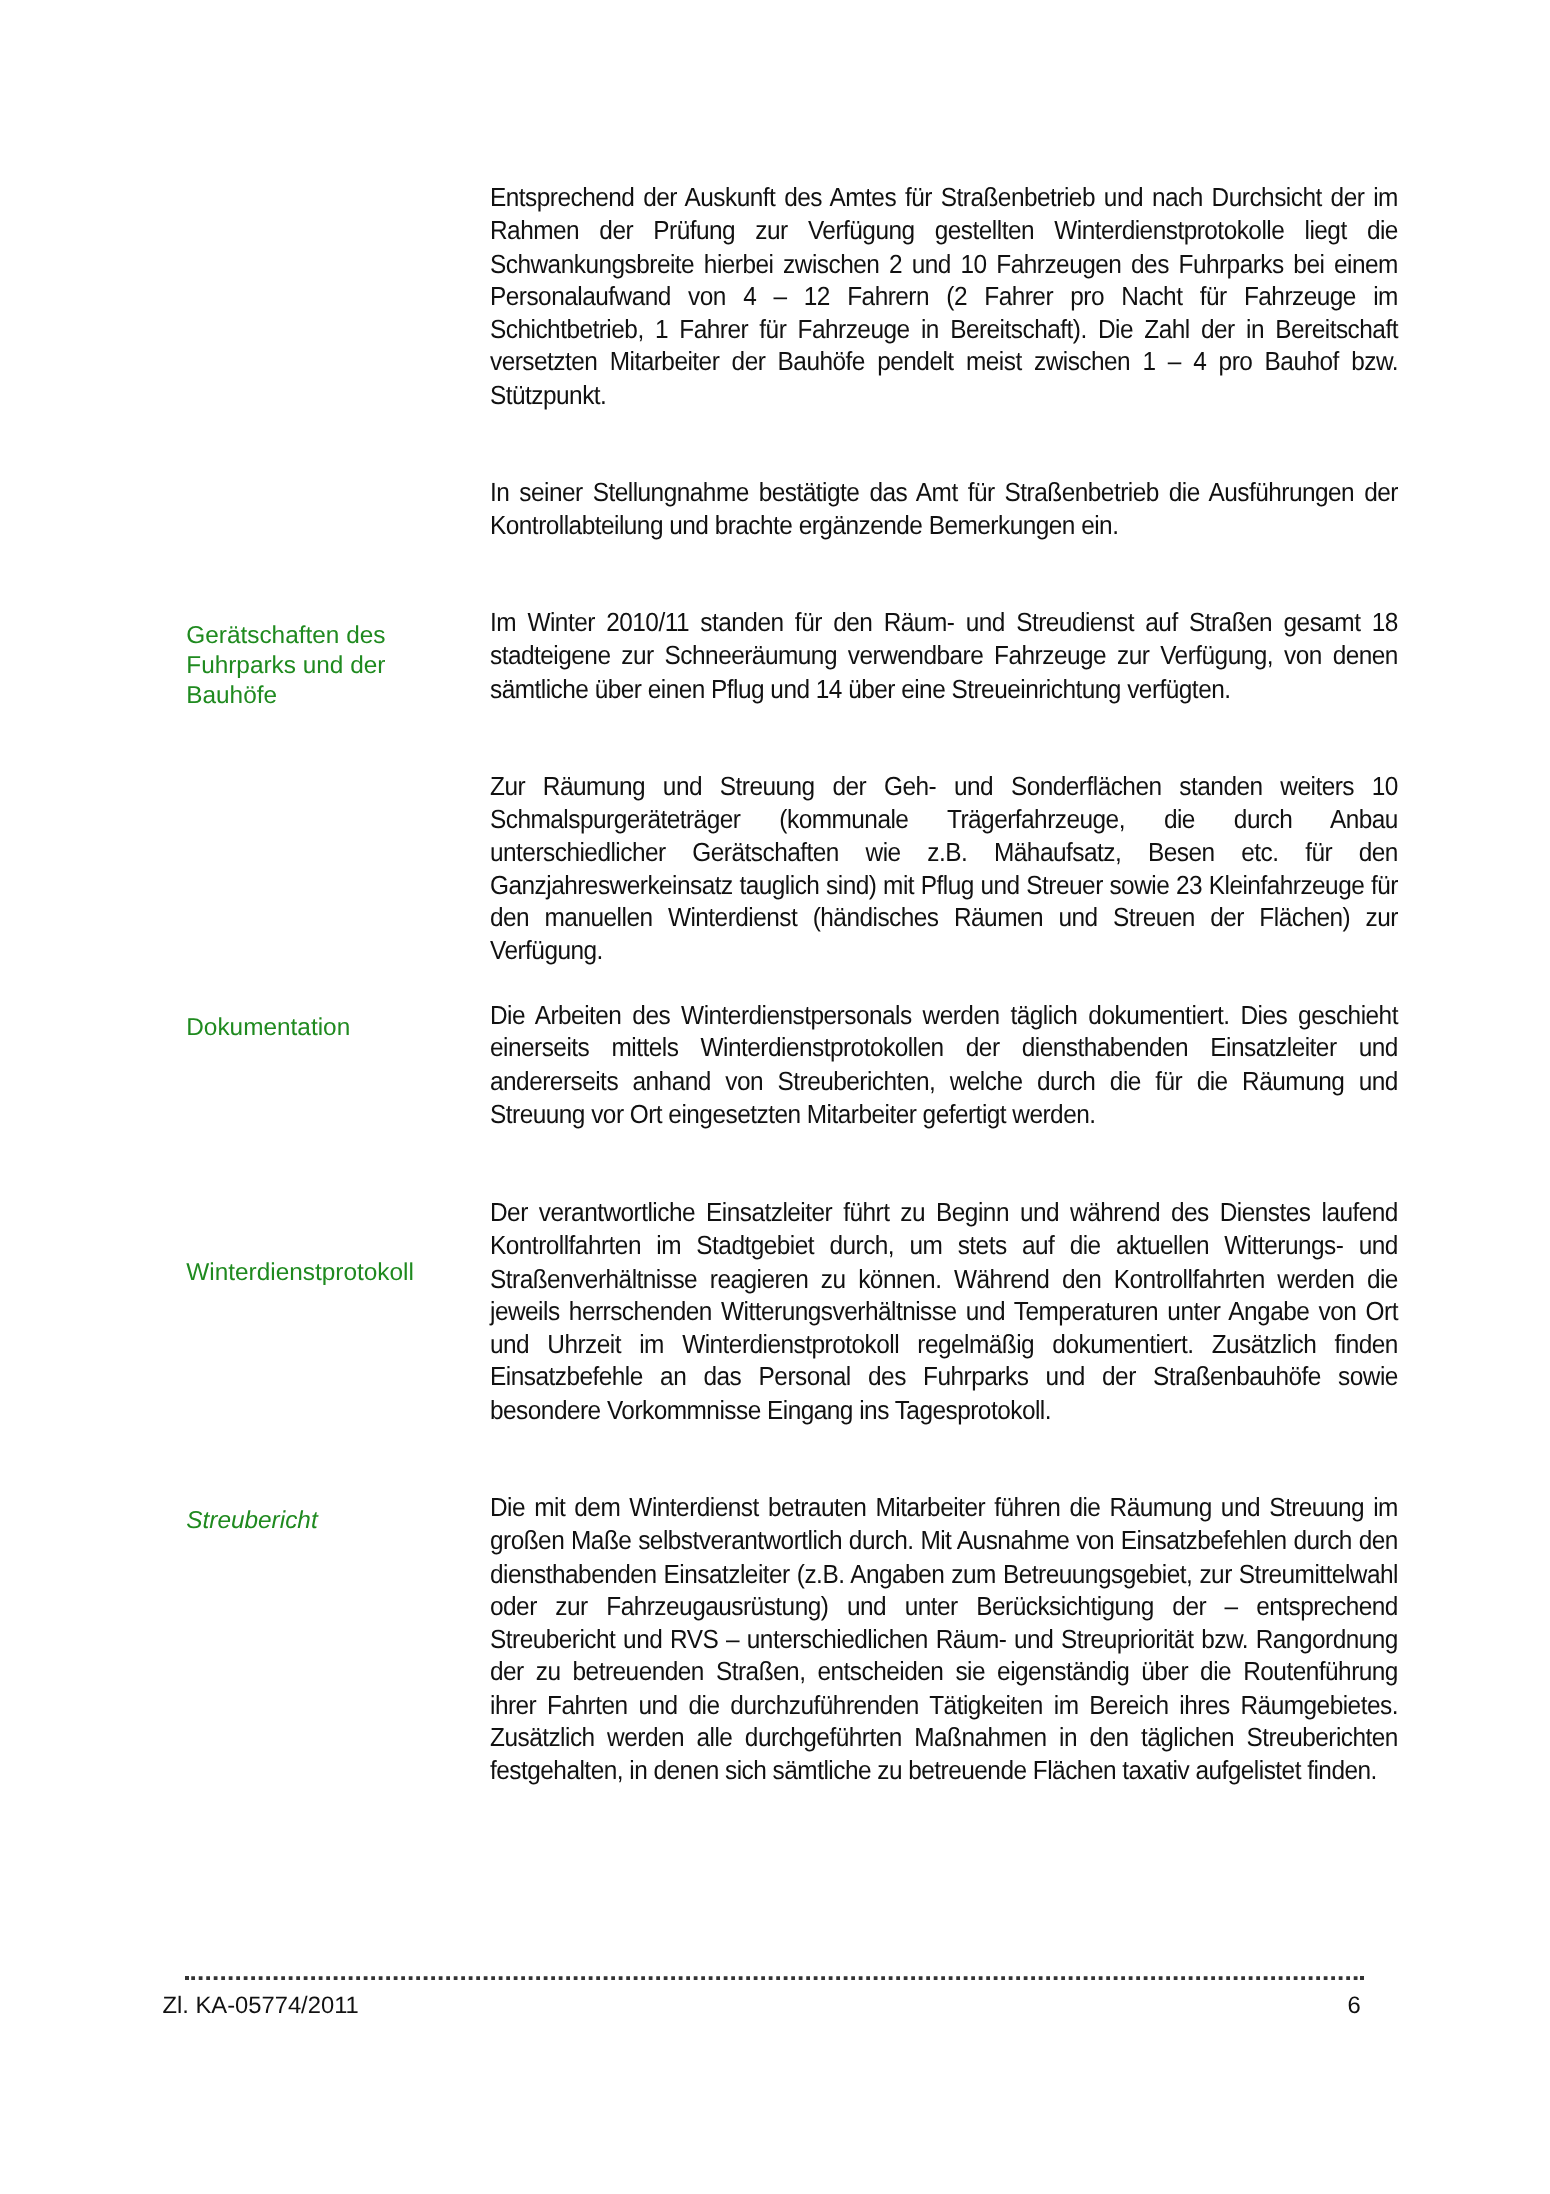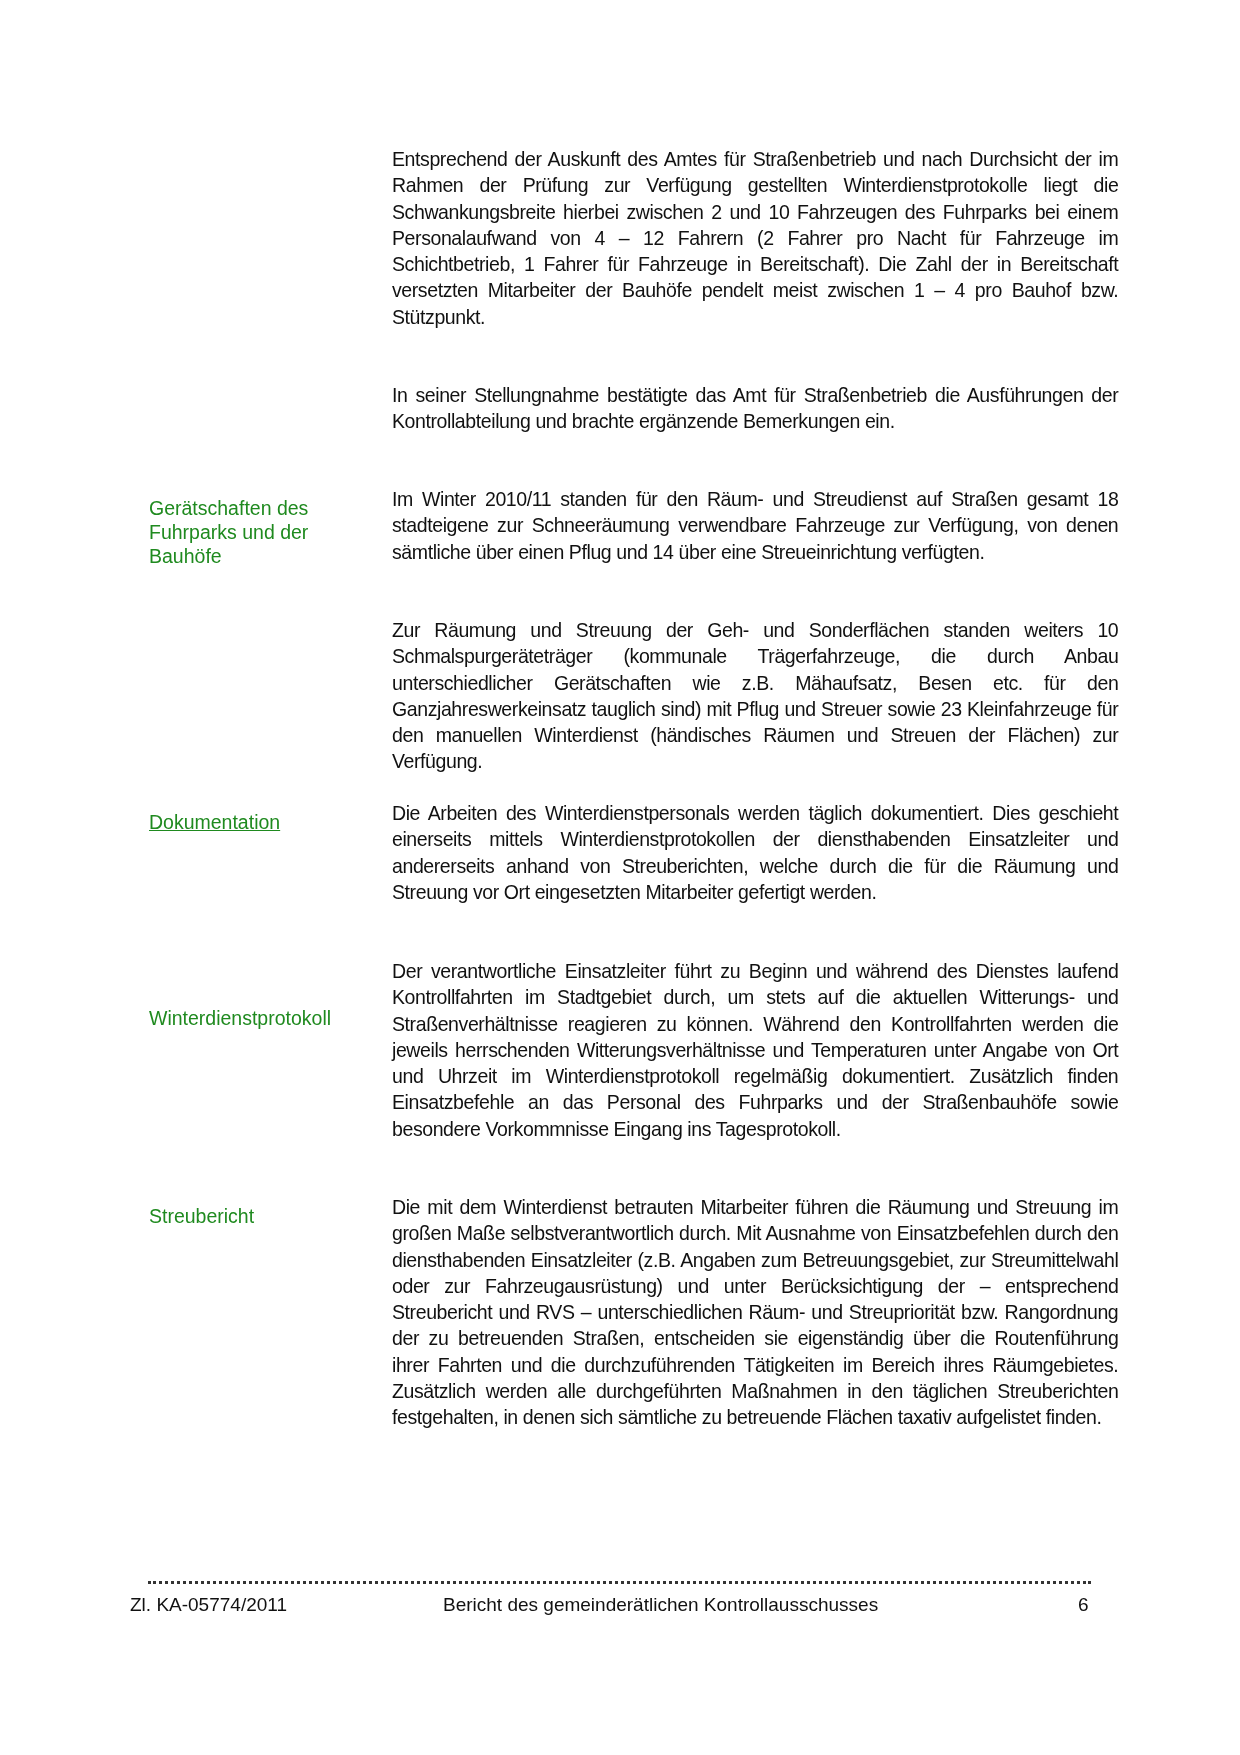--- a/index.html
+++ b/index.html
@@ -32,32 +32,31 @@
   </div>
 
   <div class="side" style="top:486px;">Gerätschaften des Fuhrparks und der Bauhöfe</div>
   <div class="body-text" style="top:486px;">
     <p>Im Winter 2010/11 standen für den Räum- und Streudienst auf Straßen gesamt 18 stadteigene zur Schneeräumung verwendbare Fahrzeuge zur Verfügung, von denen sämtliche über einen Pflug und 14 über eine Streueinrichtung verfügten.</p>
   </div>
   <div class="body-text" style="top:617px;">
     <p>Zur Räumung und Streuung der Geh- und Sonderflächen standen weiters 10 Schmalspurgeräteträger (kommunale Trägerfahrzeuge, die durch Anbau unterschiedlicher Gerätschaften wie z.B. Mähaufsatz, Besen etc. für den Ganzjahreswerkeinsatz tauglich sind) mit Pflug und Streuer sowie 23 Kleinfahrzeuge für den manuellen Winterdienst (händisches Räumen und Streuen der Flächen) zur Verfügung.</p>
   </div>
 
-  <div class="side" style="top:800px;text-decoration:underline;">Dokumentation</div>
+  <div class="side" style="top:800px;">Dokumentation</div>
   <div class="body-text" style="top:800px;">
     <p>Die Arbeiten des Winterdienstpersonals werden täglich dokumentiert. Dies geschieht einerseits mittels Winterdienstprotokollen der diensthabenden Einsatzleiter und andererseits anhand von Streuberichten, welche durch die für die Räumung und Streuung vor Ort eingesetzten Mitarbeiter gefertigt werden.</p>
   </div>
 
   <div class="side" style="top:996px;">Winterdienstprotokoll</div>
   <div class="body-text" style="top:958px;">
     <p>Der verantwortliche Einsatzleiter führt zu Beginn und während des Dienstes laufend Kontrollfahrten im Stadtgebiet durch, um stets auf die aktuellen Witterungs- und Straßenverhältnisse reagieren zu können. Während den Kontrollfahrten werden die jeweils herrschenden Witterungsverhältnisse und Temperaturen unter Angabe von Ort und Uhrzeit im Winterdienstprotokoll regelmäßig dokumentiert. Zusätzlich finden Einsatzbefehle an das Personal des Fuhrparks und der Straßenbauhöfe sowie besondere Vorkommnisse Eingang ins Tagesprotokoll.</p>
   </div>
 
-  <div class="side" style="top:1194px;">Streubericht</div>
+  <div class="side" style="top:1194px;font-style:italic;">Streubericht</div>
   <div class="body-text" style="top:1194px;">
     <p>Die mit dem Winterdienst betrauten Mitarbeiter führen die Räumung und Streuung im großen Maße selbstverantwortlich durch. Mit Ausnahme von Einsatzbefehlen durch den diensthabenden Einsatzleiter (z.B. Angaben zum Betreuungsgebiet, zur Streumittelwahl oder zur Fahrzeugausrüstung) und unter Berücksichtigung der – entsprechend Streubericht und RVS – unterschiedlichen Räum- und Streupriorität bzw. Rangordnung der zu betreuenden Straßen, entscheiden sie eigenständig über die Routenführung ihrer Fahrten und die durchzuführenden Tätigkeiten im Bereich ihres Räumgebietes. Zusätzlich werden alle durchgeführten Maßnahmen in den täglichen Streuberichten festgehalten, in denen sich sämtliche zu betreuende Flächen taxativ aufgelistet finden.</p>
   </div>
 
   <div class="footer-dots"></div>
   <div class="footer f-left">Zl. KA-05774/2011</div>
-  <div class="footer f-center">Bericht des gemeinderätlichen Kontrollausschusses</div>
   <div class="footer f-right">6</div>
 </div>
 
 </body></html>

